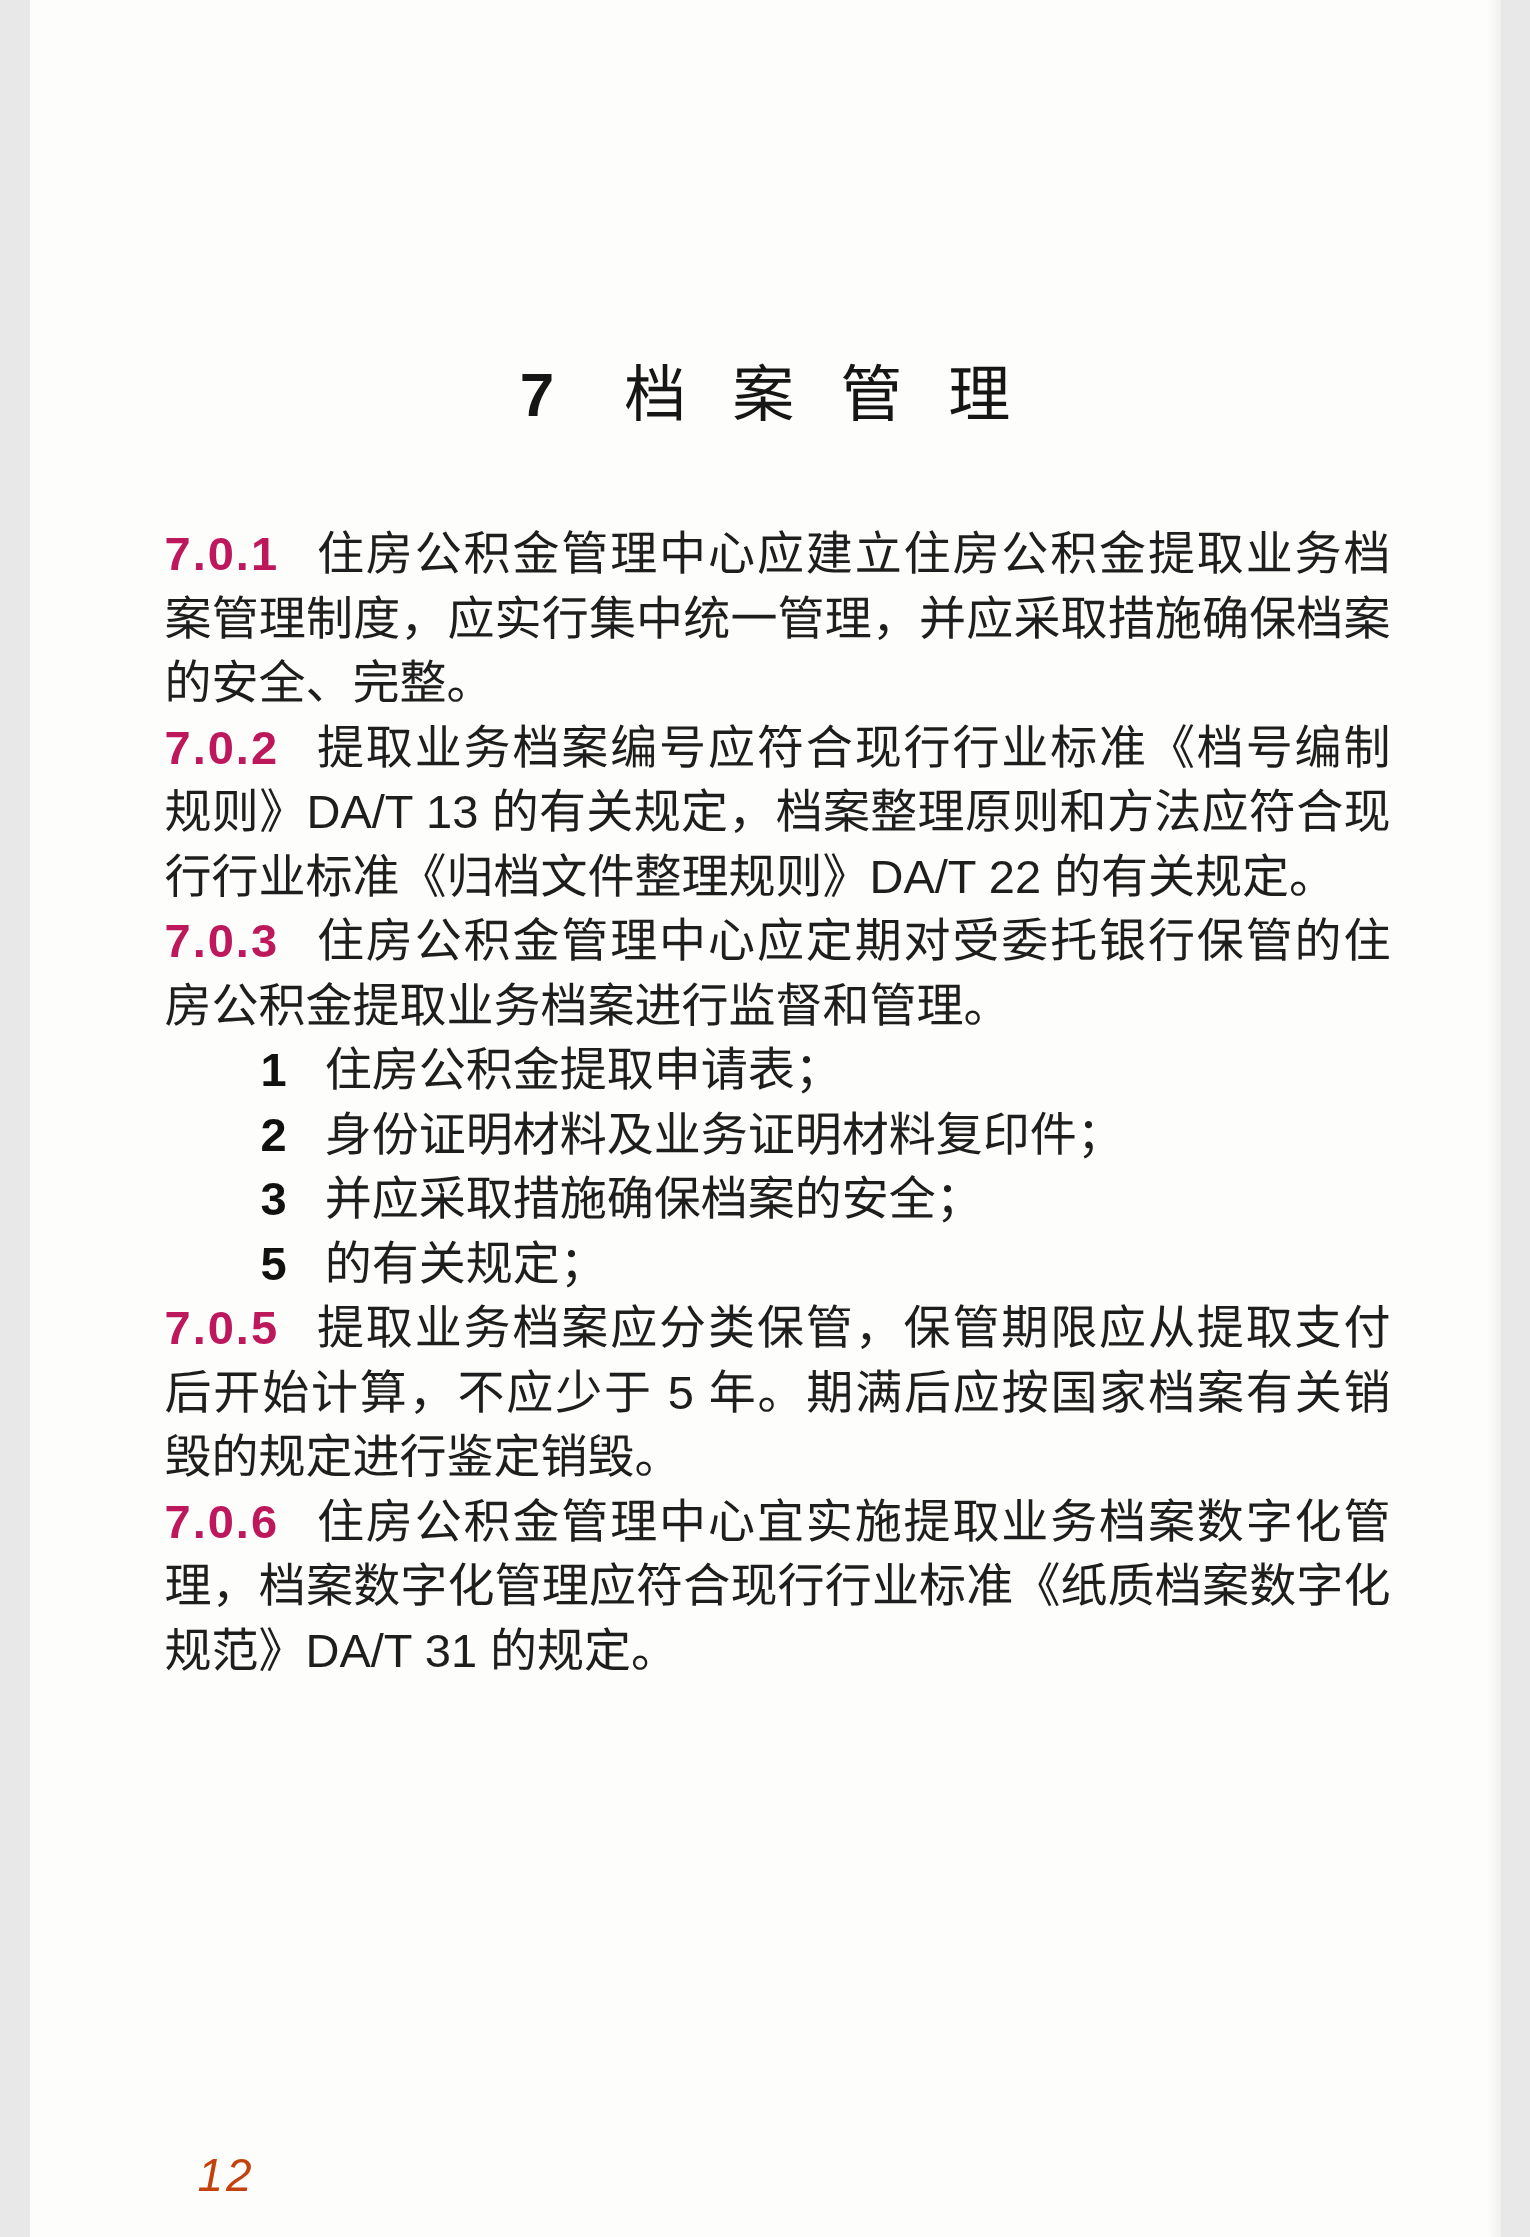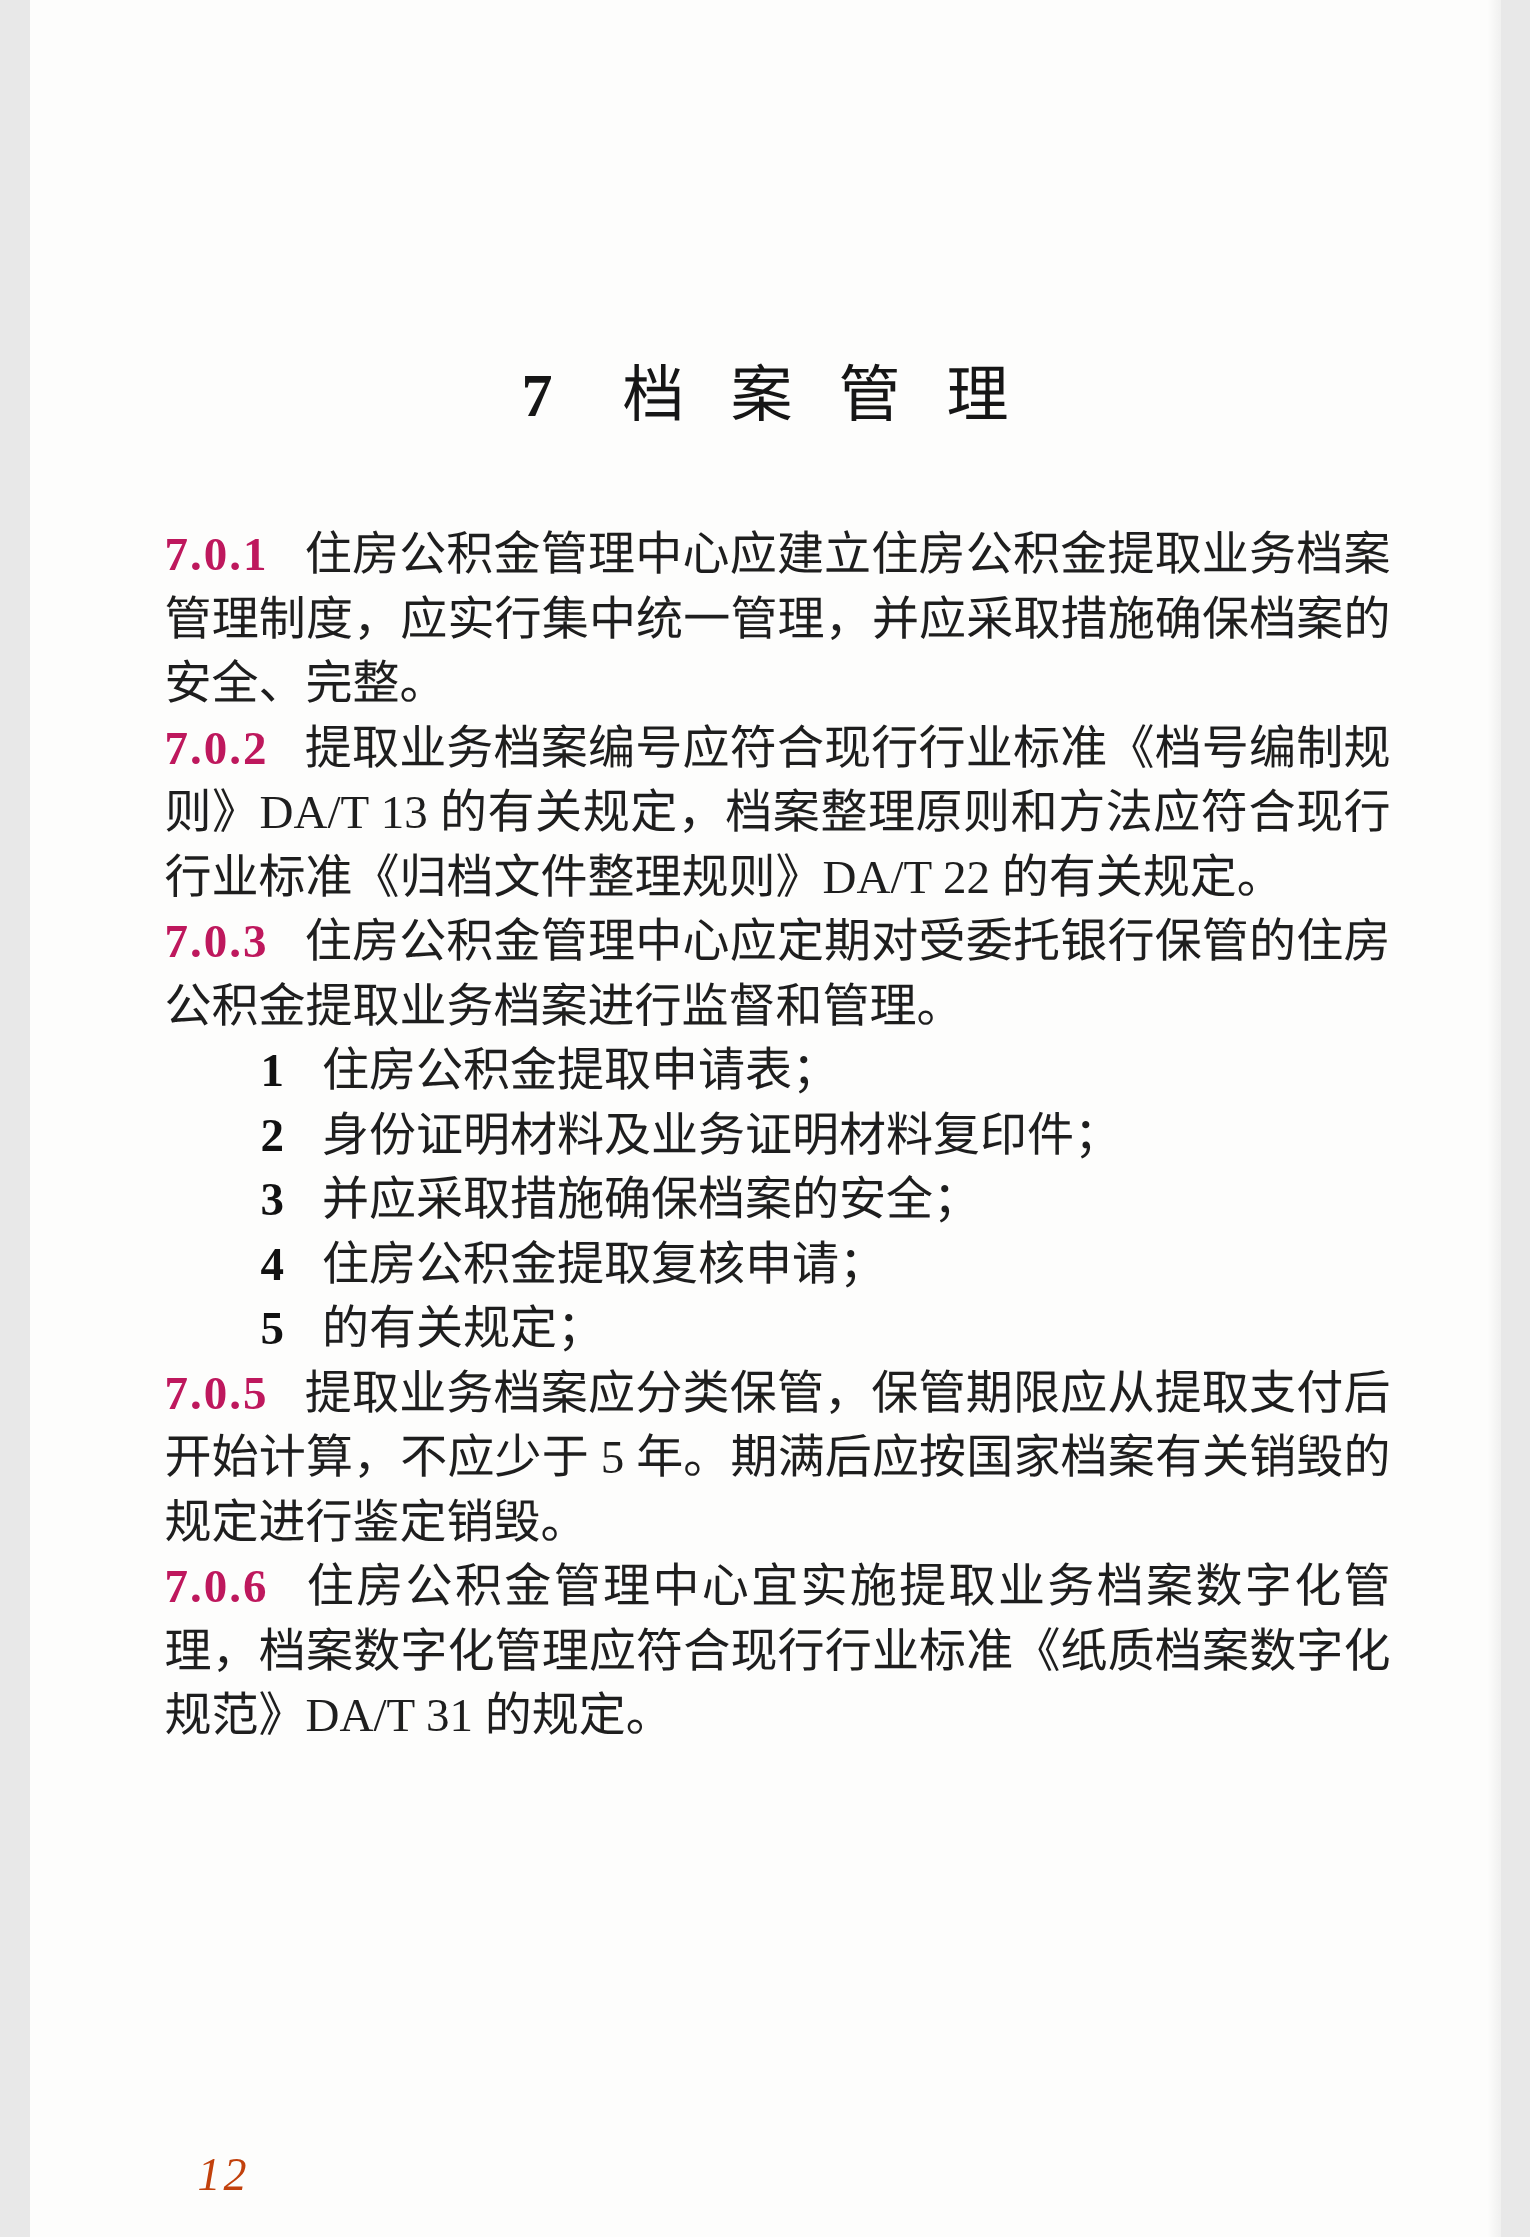--- a/index.html
+++ b/index.html
@@ -7,21 +7,21 @@
     padding: 0;
     background: #e8e8e8;
   }
   .page {
     position: relative;
     width: 1471px;
     height: 2237px;
     margin: 0 auto;
     background: #fdfdfc;
     overflow: hidden;
-    font-family: Liberation Serif, serif;
+    font-family: Liberation Sans, sans-serif;
     color: #1e1e1e;
   }
   
   .page::after {
     content: "";
     position: absolute;
     top: 0; right: 0;
     width: 14px; height: 100%;
     background: linear-gradient(to right, rgba(0,0,0,0), rgba(0,0,0,0.05));
     pointer-events: none;
@@ -96,21 +96,20 @@
 
     <p class="clause"><span class="clause-label">7.0.2</span><span>提取业务档案编号应符合现行行业标准《档号编制规则》DA/T 13 的有关规定，档案整理原则和方法应符合现行行业标准《归档文件整理规则》DA/T 22 的有关规定。</span></p>
 
     <p class="clause"><span class="clause-label">7.0.3</span><span>住房公积金管理中心应定期对受委托银行保管的住房公积金提取业务档案进行监督和管理。</span></p>
 
 
     <div class="material-list">
       <p class="list-item"><span class="item-num">1</span><span>住房公积金提取申请表；</span></p>
       <p class="list-item"><span class="item-num">2</span><span>身份证明材料及业务证明材料复印件；</span></p>
       <p class="list-item"><span class="item-num">3</span><span>并应采取措施确保档案的安全；</span></p>
-      <p class="list-item"><span class="item-num">4</span><span>住房公积金提取复核申请；</span></p>
       <p class="list-item"><span class="item-num">5</span><span>的有关规定；</span></p>
     </div>
 
     <p class="clause"><span class="clause-label">7.0.5</span><span>提取业务档案应分类保管，保管期限应从提取支付后开始计算，不应少于 5 年。期满后应按国家档案有关销毁的规定进行鉴定销毁。</span></p>
 
     <p class="clause"><span class="clause-label">7.0.6</span><span>住房公积金管理中心宜实施提取业务档案数字化管理，档案数字化管理应符合现行行业标准《纸质档案数字化规范》DA/T 31 的规定。</span></p>
 
   </div>
 
   <div class="page-number">12</div>

